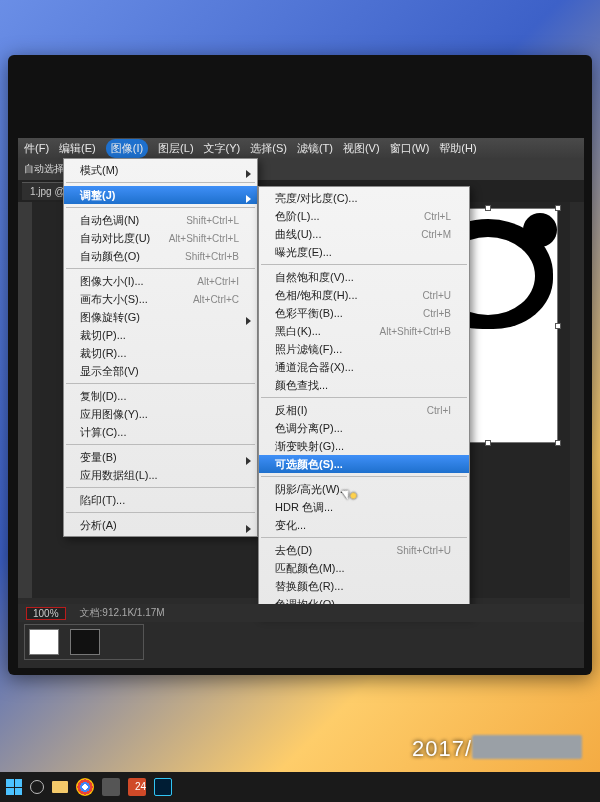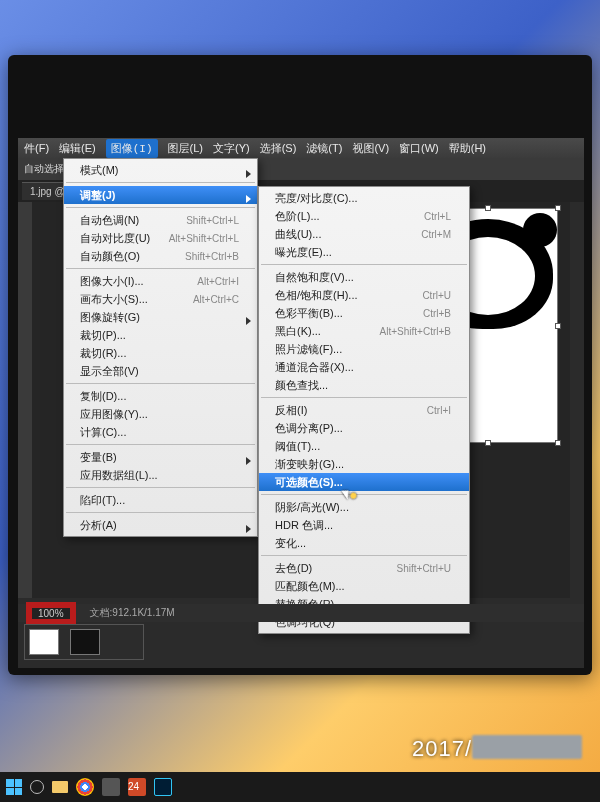--- a/index.html
+++ b/index.html
@@ -50,22 +50,21 @@
     background: linear-gradient(#4a4a4a,#3b3b3b);
     color: #e8e8e8;
     height: 20px;
     align-items: center;
     font-size: 11px;
   }
   .menubar span { cursor: default; }
   .menubar span.active {
     background: #1e70cd;
     padding: 2px 5px;
-    border-radius: 2px;
-    font-family: Liberation Mono, monospace;
+    border-radius: 9px;
   }
 
   .optbar {
     display:flex;
     gap:8px;
     align-items:center;
     background:#3a3a3a;
     height:22px;
     padding:0 6px;
     color:#ddd;
@@ -183,21 +182,21 @@
   .menu .sep{ height:1px;background:#bbb;margin:3px 2px; }
 
   #menu1 { top:20px; left:45px; width:195px; padding:2px 0;}
   #menu2 { top:48px; left:240px; width:212px; padding:2px 0;text-align:center;}
 
   .statusbar{
     position:absolute;left:0;right:0;bottom:46px;height:18px;
     background:#2e2e2e;color:#aaa;font-size:10px;
     display:flex;align-items:center;gap:14px;padding:0 8px;
   }
-  .statusbar .val{background:#222;border:6px solid #b91c1c;padding:0 6px;color:#ccc;}
+  .statusbar .val{background:#222;border:1px solid #b91c1c;padding:0 6px;color:#ccc;}
 
   .layers{
     position:absolute;left:6px;bottom:8px;width:120px;height:36px;
     background:#2c2c2c;border:1px solid #555;
   }
   .thumb{
     width:30px;height:26px;margin:4px;background:#fff;border:1px solid #777;display:inline-block;
   }
   .thumb.dark{background:#111;}
 
@@ -406,23 +405,20 @@
       </div>
       <div class="sep"></div>
       <div class="row">
         <span>反相(I)</span>
         <span class="k">Ctrl+I</span>
       </div>
       <div class="row">
         <span>色调分离(P)...</span>
       </div>
       <div class="row">
-        <span>阈值(T)...</span>
-      </div>
-      <div class="row">
         <span>渐变映射(G)...</span>
       </div>
       <div class="row hi">
         <span>可选颜色(S)...</span>
       </div>
       <div class="sep"></div>
       <div class="row">
         <span>阴影/高光(W)...</span>
       </div>
       <div class="row">
@@ -470,15 +466,15 @@
   <div class="win">
       <span></span>
       <span></span>
       <span></span>
       <span></span>
     </div>
   <div class="circle"></div>
   <div class="folder"></div>
   <div class="ticon" style="background:radial-gradient(circle at 50% 50%,#fff 20%,#4285f4 22% 40%,#ea4335 0 60%,#fbbc05 0 80%,#34a853 0);border-radius:50%"></div>
   <div class="ticon" style="background:#555"></div>
-  <div class="ticon" style="background:#d04a28;color:#fff;font-size:10px;text-align:left;line-height:18px">24</div>
+  <div class="ticon" style="background:#d04a28;color:#fff;font-size:10px;text-align:right;line-height:18px">24</div>
   <div class="ticon" style="background:#001d34;border:1px solid #31c5f4"></div>
 </div>
 
 </body></html>

